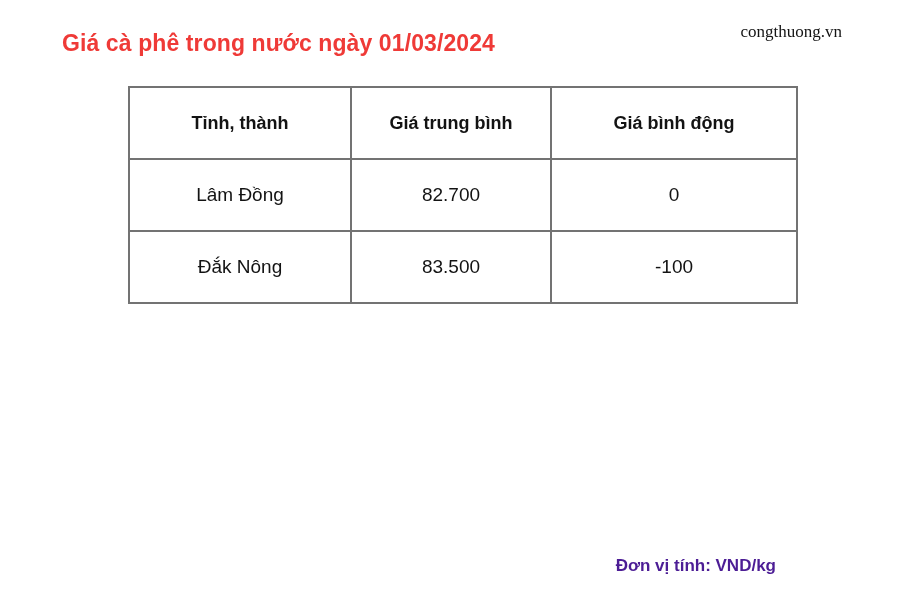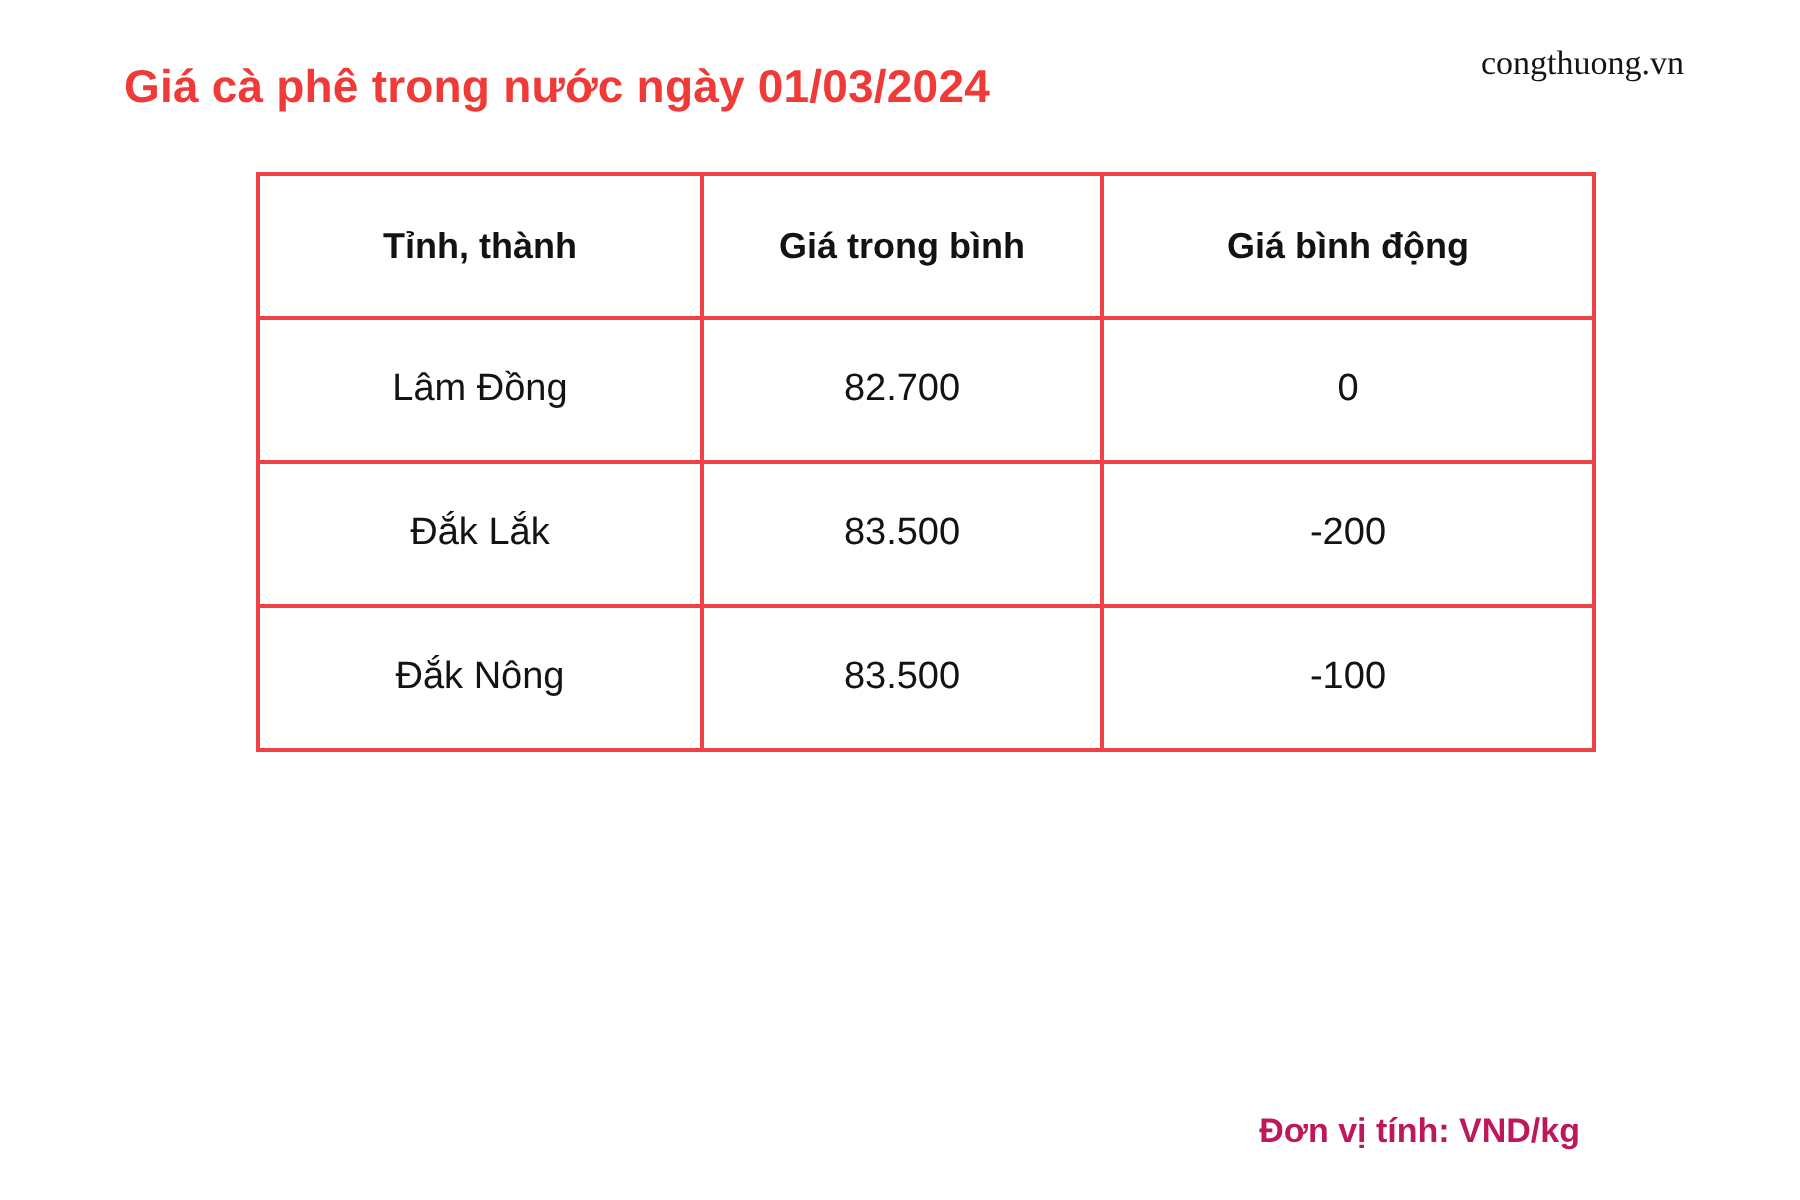--- a/index.html
+++ b/index.html
@@ -45,21 +45,21 @@
     top: 86px;
     width: 668px;
   }
   table.price-table {
     border-collapse: collapse;
     width: 668px;
     table-layout: fixed;
   }
   table.price-table th,
   table.price-table td {
-    border: 2px solid #ef4444;
+    border: 2px solid #737373;
     text-align: center;
     color: #131313;
     font-size: 19px;
     height: 70px;
     padding: 0 4px;
     vertical-align: middle;
   }
   table.price-table th {
     font-weight: bold;
     font-size: 18px;
@@ -68,25 +68,25 @@
   col.c2 { width: 200px; }
   col.c3 { width: 246px; }
   td.neg {
     color: #ef3a37;
   }
   td.zero {
     color: #131313;
   }
   .unit-note {
     position: absolute;
-    right: 110px;
+    right: 124px;
     top: 556px;
     font-size: 17px;
     font-weight: bold;
-    color: #be185d;
+    color: #4c1d95;
     white-space: nowrap;
   }
 </style>
 </head>
 <body>
 
 <div class="page">
 
   <div class="title">Giá cà phê trong nước ngày 01/03/2024</div>
   <div class="brand">congthuong.vn</div>
@@ -94,34 +94,29 @@
   <div class="table-wrap">
     <table class="price-table">
       <colgroup>
         <col class="c1">
         <col class="c2">
         <col class="c3">
       </colgroup>
       <thead>
         <tr>
           <th>Tỉnh, thành</th>
-          <th>Giá trong bình</th>
+          <th>Giá trung bình</th>
           <th>Giá bình động</th>
         </tr>
       </thead>
       <tbody>
         <tr>
           <td>Lâm Đồng</td>
           <td>82.700</td>
           <td class="zero">0</td>
-        </tr>
-        <tr>
-          <td>Đắk Lắk</td>
-          <td>83.500</td>
-          <td class="neg">-200</td>
         </tr>
         <tr>
           <td>Đắk Nông</td>
           <td>83.500</td>
           <td class="neg">-100</td>
         </tr>
       </tbody>
     </table>
   </div>
 

